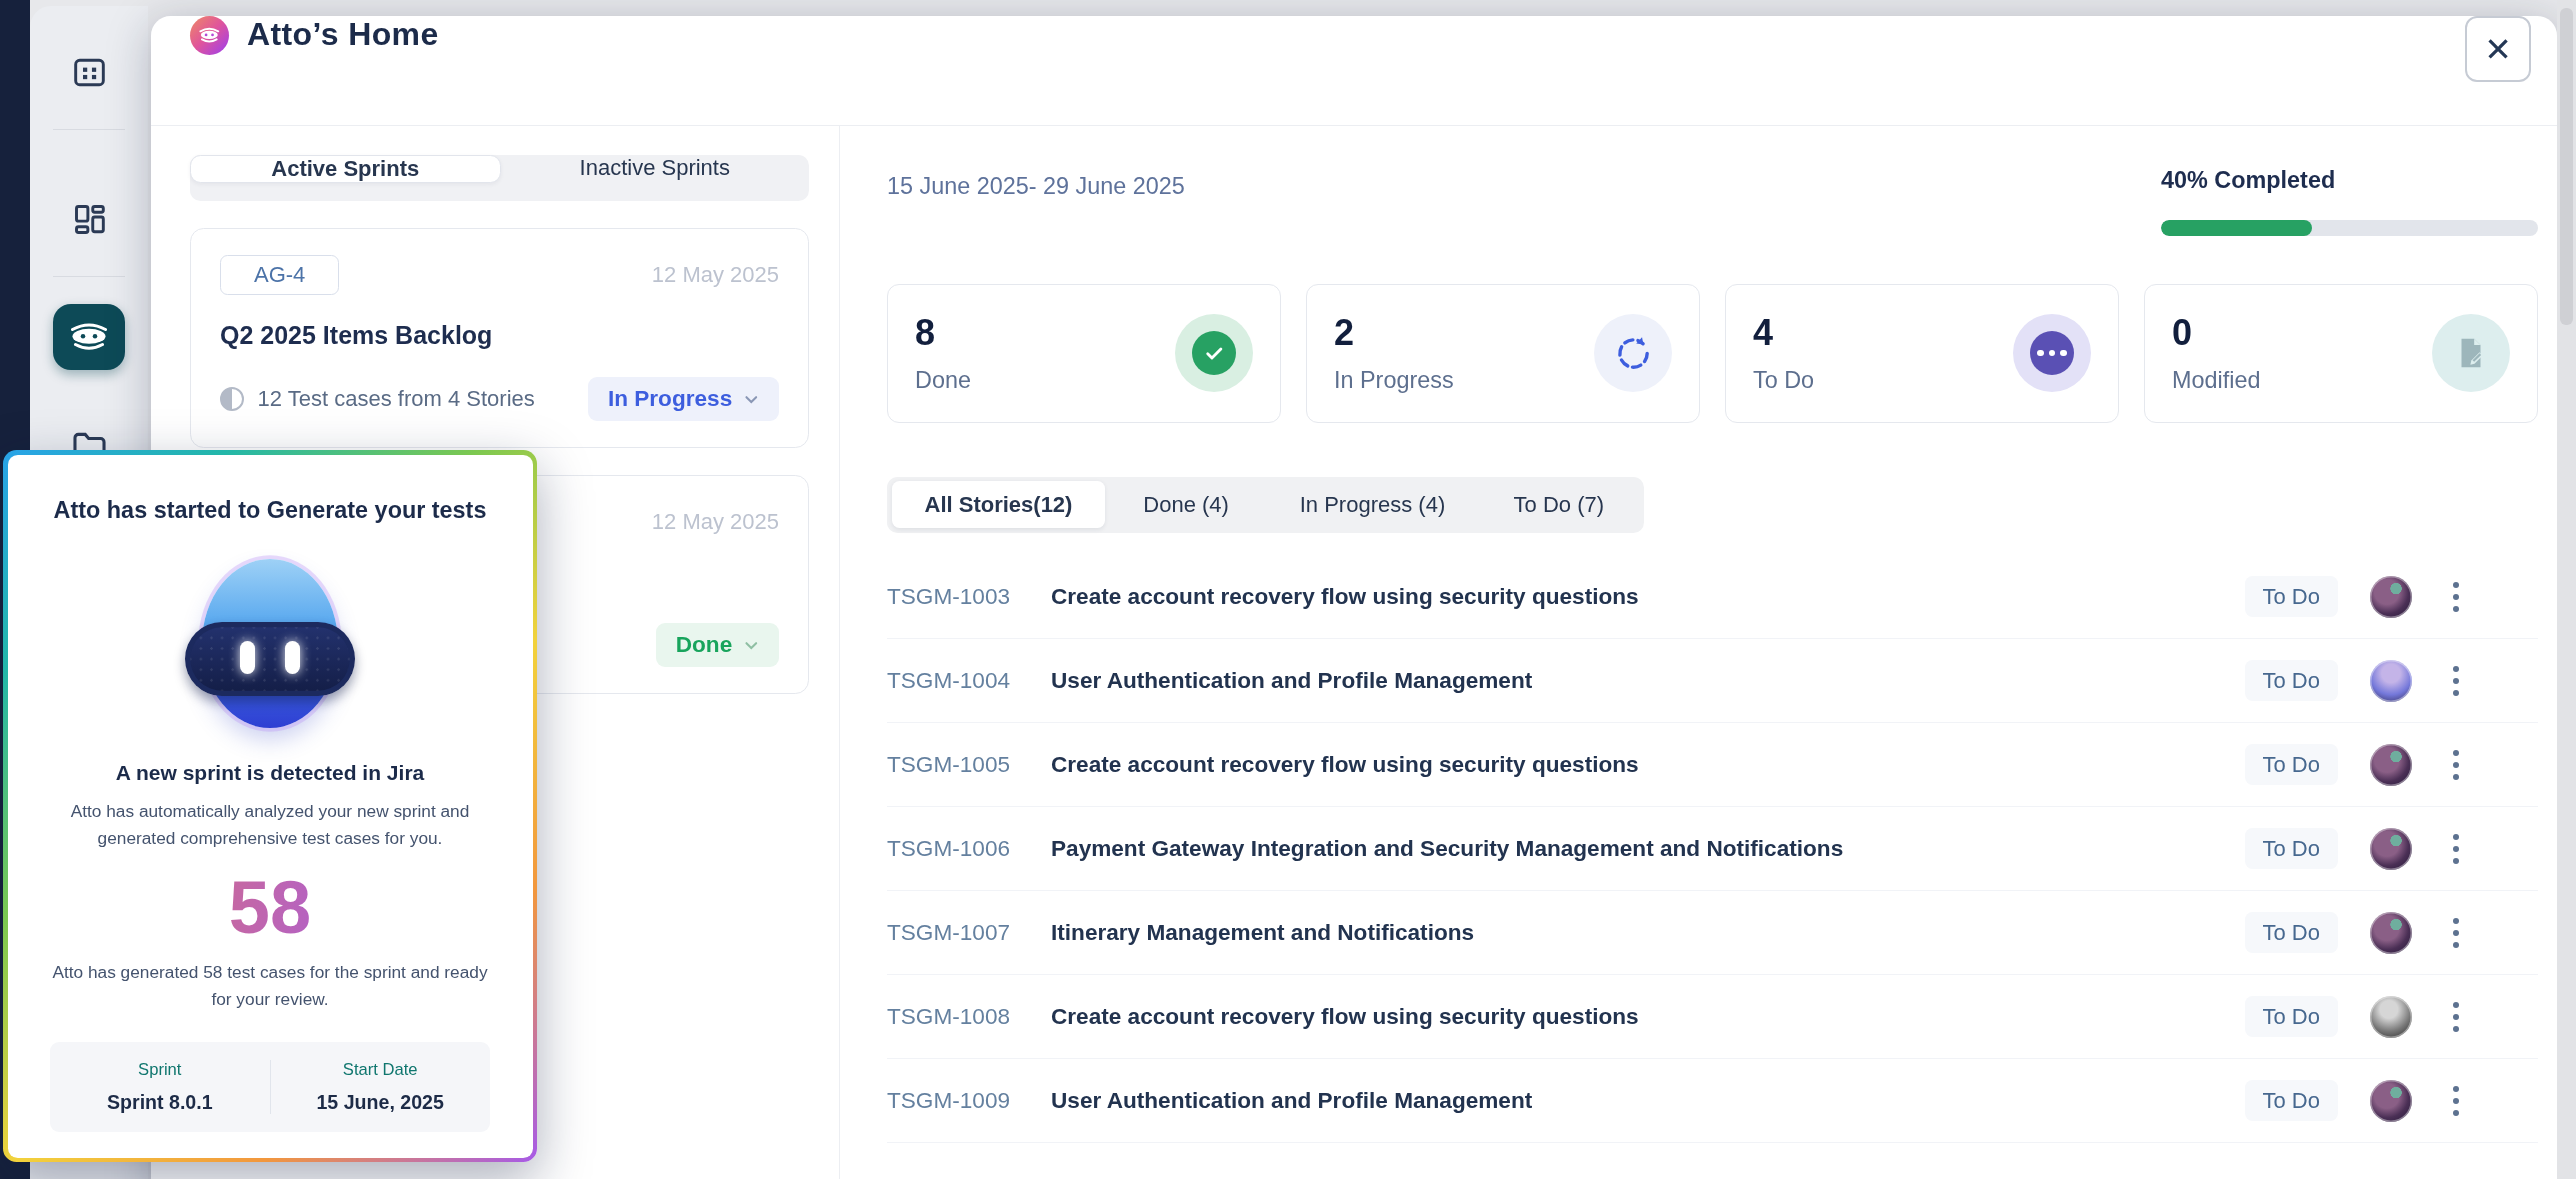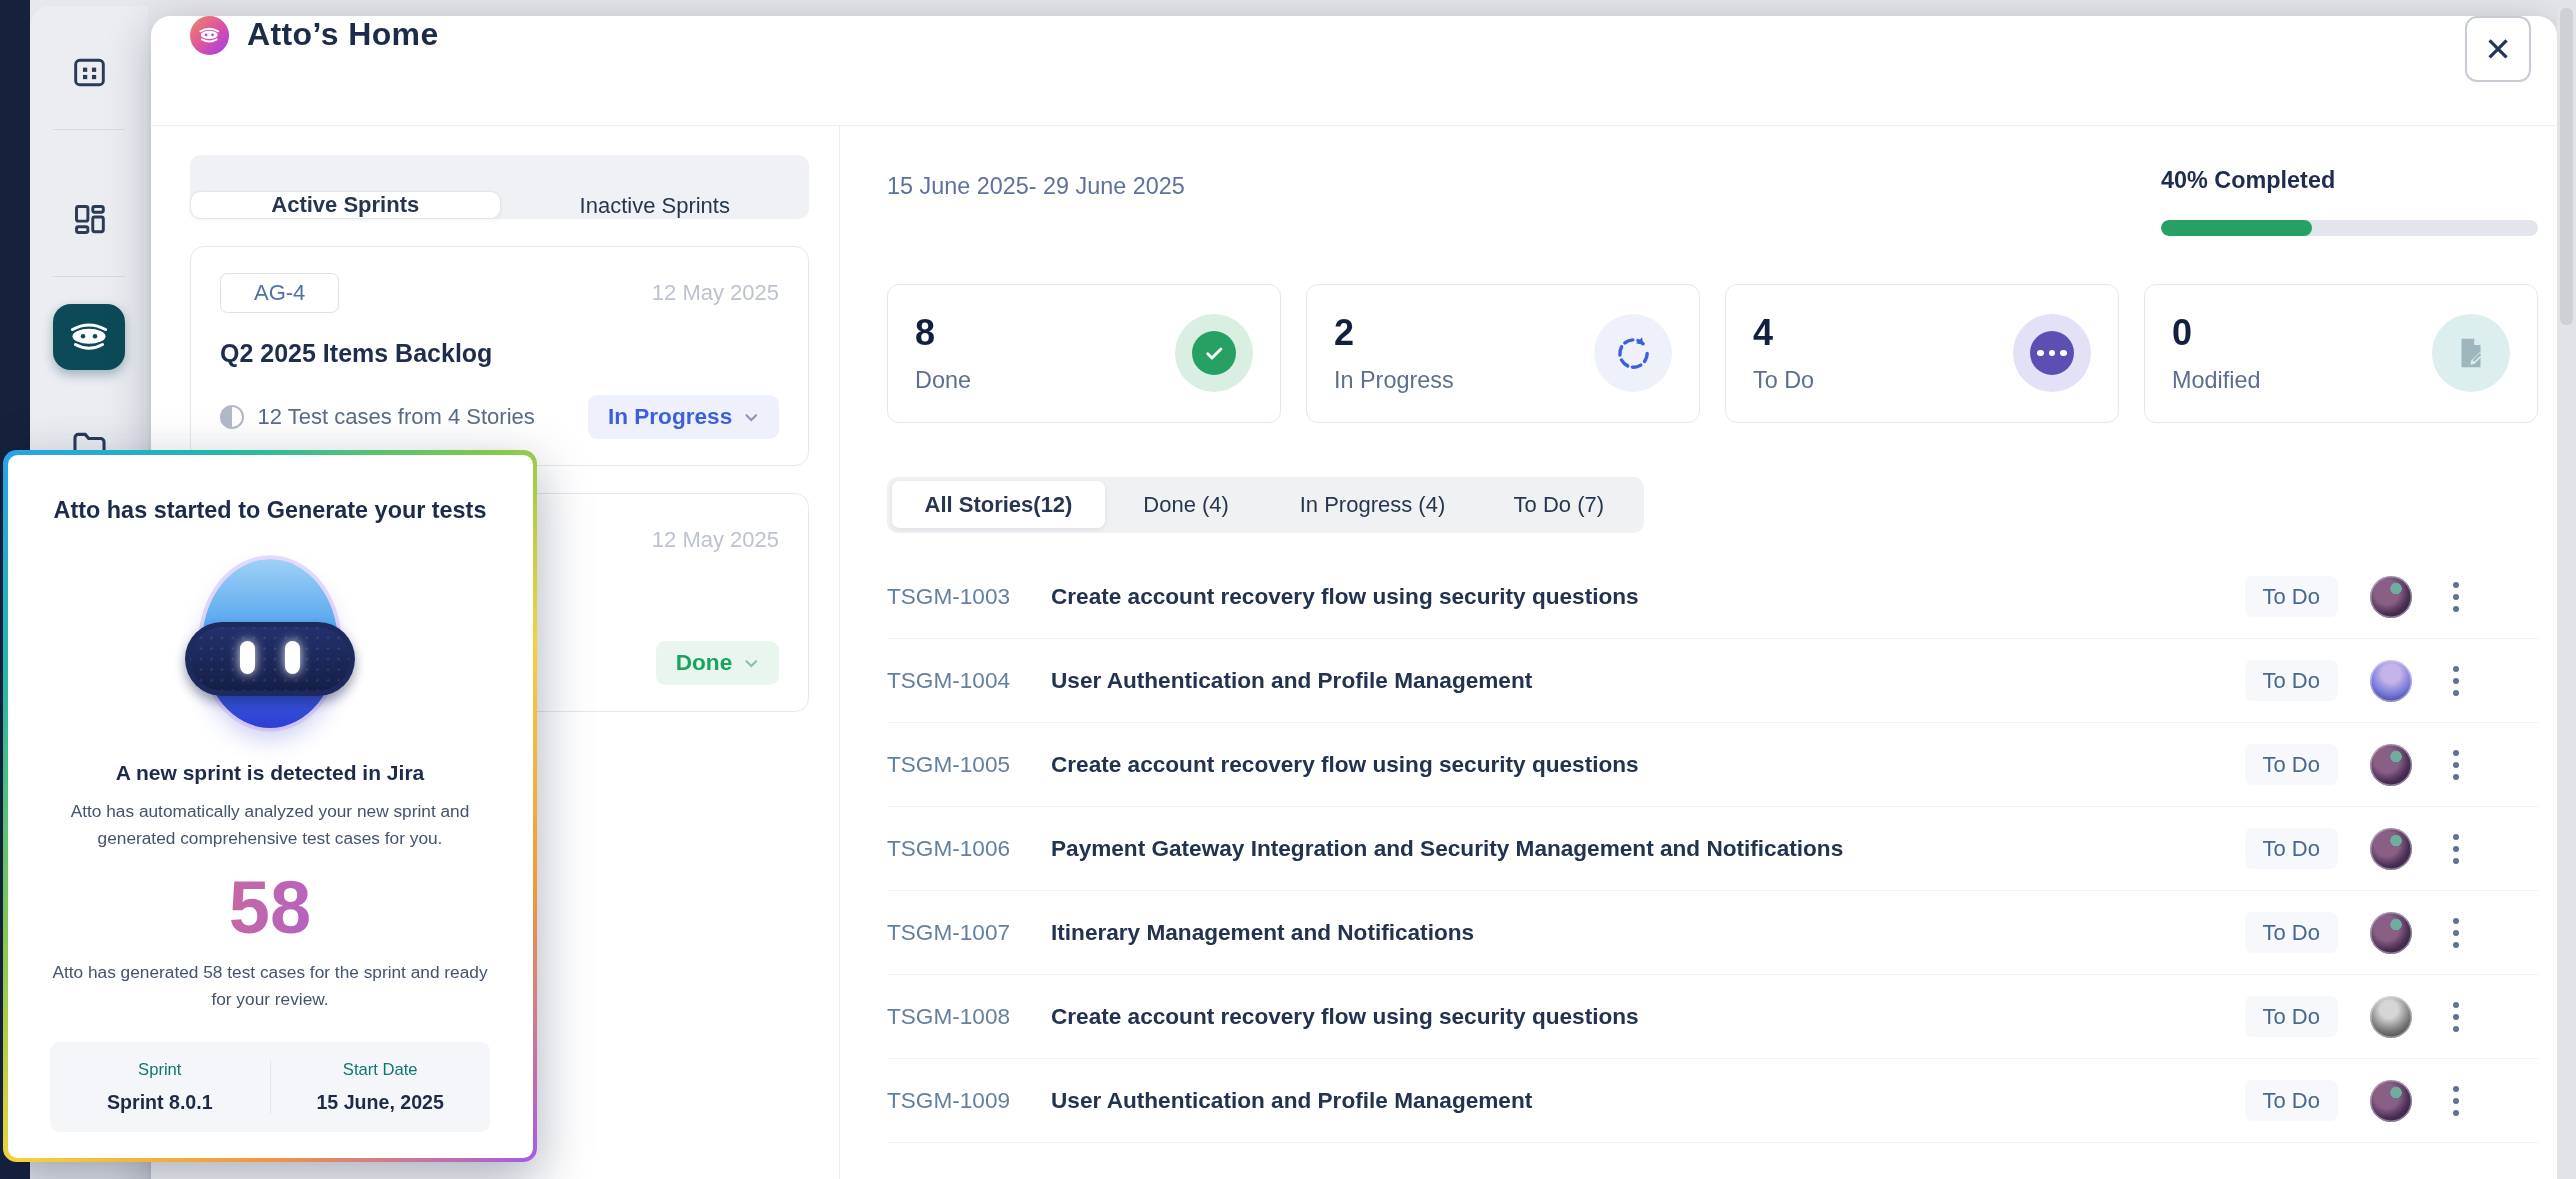--- a/index.html
+++ b/index.html
@@ -26,21 +26,21 @@
   .logo{width:39px;height:39px;border-radius:50%;background:linear-gradient(135deg,#ee8a64 0%,#e0559b 48%,#9b3df0 100%);
         display:flex;align-items:center;justify-content:center;margin-right:18px;}
   .modal-title{font-size:32px;font-weight:700;color:#1c2b4a;letter-spacing:0.4px;}
   .close-btn{margin-left:auto;width:66px;height:66px;border:2.3px solid #c6cbd4;border-radius:12px;
              background:#fff;display:flex;align-items:center;justify-content:center;
              font-size:33px;color:#243755;cursor:pointer;line-height:1;}
   .modal-body{flex:1;display:flex;min-height:0;}
 
   
   .sprint-panel{width:689px;flex:0 0 689px;border-right:1.5px solid #eceef2;padding:29px 30px 0 39px;}
-  .seg{display:flex;background:#f0f1f4;border-radius:10.6px;height:64px;align-items:flex-end;}
+  .seg{display:flex;background:#f0f1f4;border-radius:10.6px;height:46px;align-items:flex-start;}
   .seg-tab{flex:1;display:flex;align-items:center;justify-content:center;font-size:22px;color:#273димен650;
            color:#27364f;font-weight:500;cursor:pointer;border-radius:10.6px;}
   .seg-tab.active{background:#fff;border:1.5px solid #e2e5ec;font-weight:700;box-shadow:0 1.5px 4.5px rgba(30,40,70,.06);}
   .sprint-card{margin-top:27px;border:1.5px solid #e5e8ee;border-radius:13.6px;padding:26px 29px;background:#fff;}
   .sprint-card .top{display:flex;align-items:center;}
   .key-badge{border:1.5px solid #d9dfeb;border-radius:7.5px;padding:6px 33px;font-size:22px;font-weight:400;color:#4c73a8;min-height:39px;min-width:45px;}
   .card-date{margin-left:auto;font-size:22px;color:#bcc2cf;}
   .card-title{margin-top:26px;font-size:25px;font-weight:700;color:#1e2d4f;}
   .card-meta-row{margin-top:27px;display:flex;align-items:center;}
   .pie-icon{width:24px;height:24px;border-radius:50%;border:2.3px solid #b3bac7;

